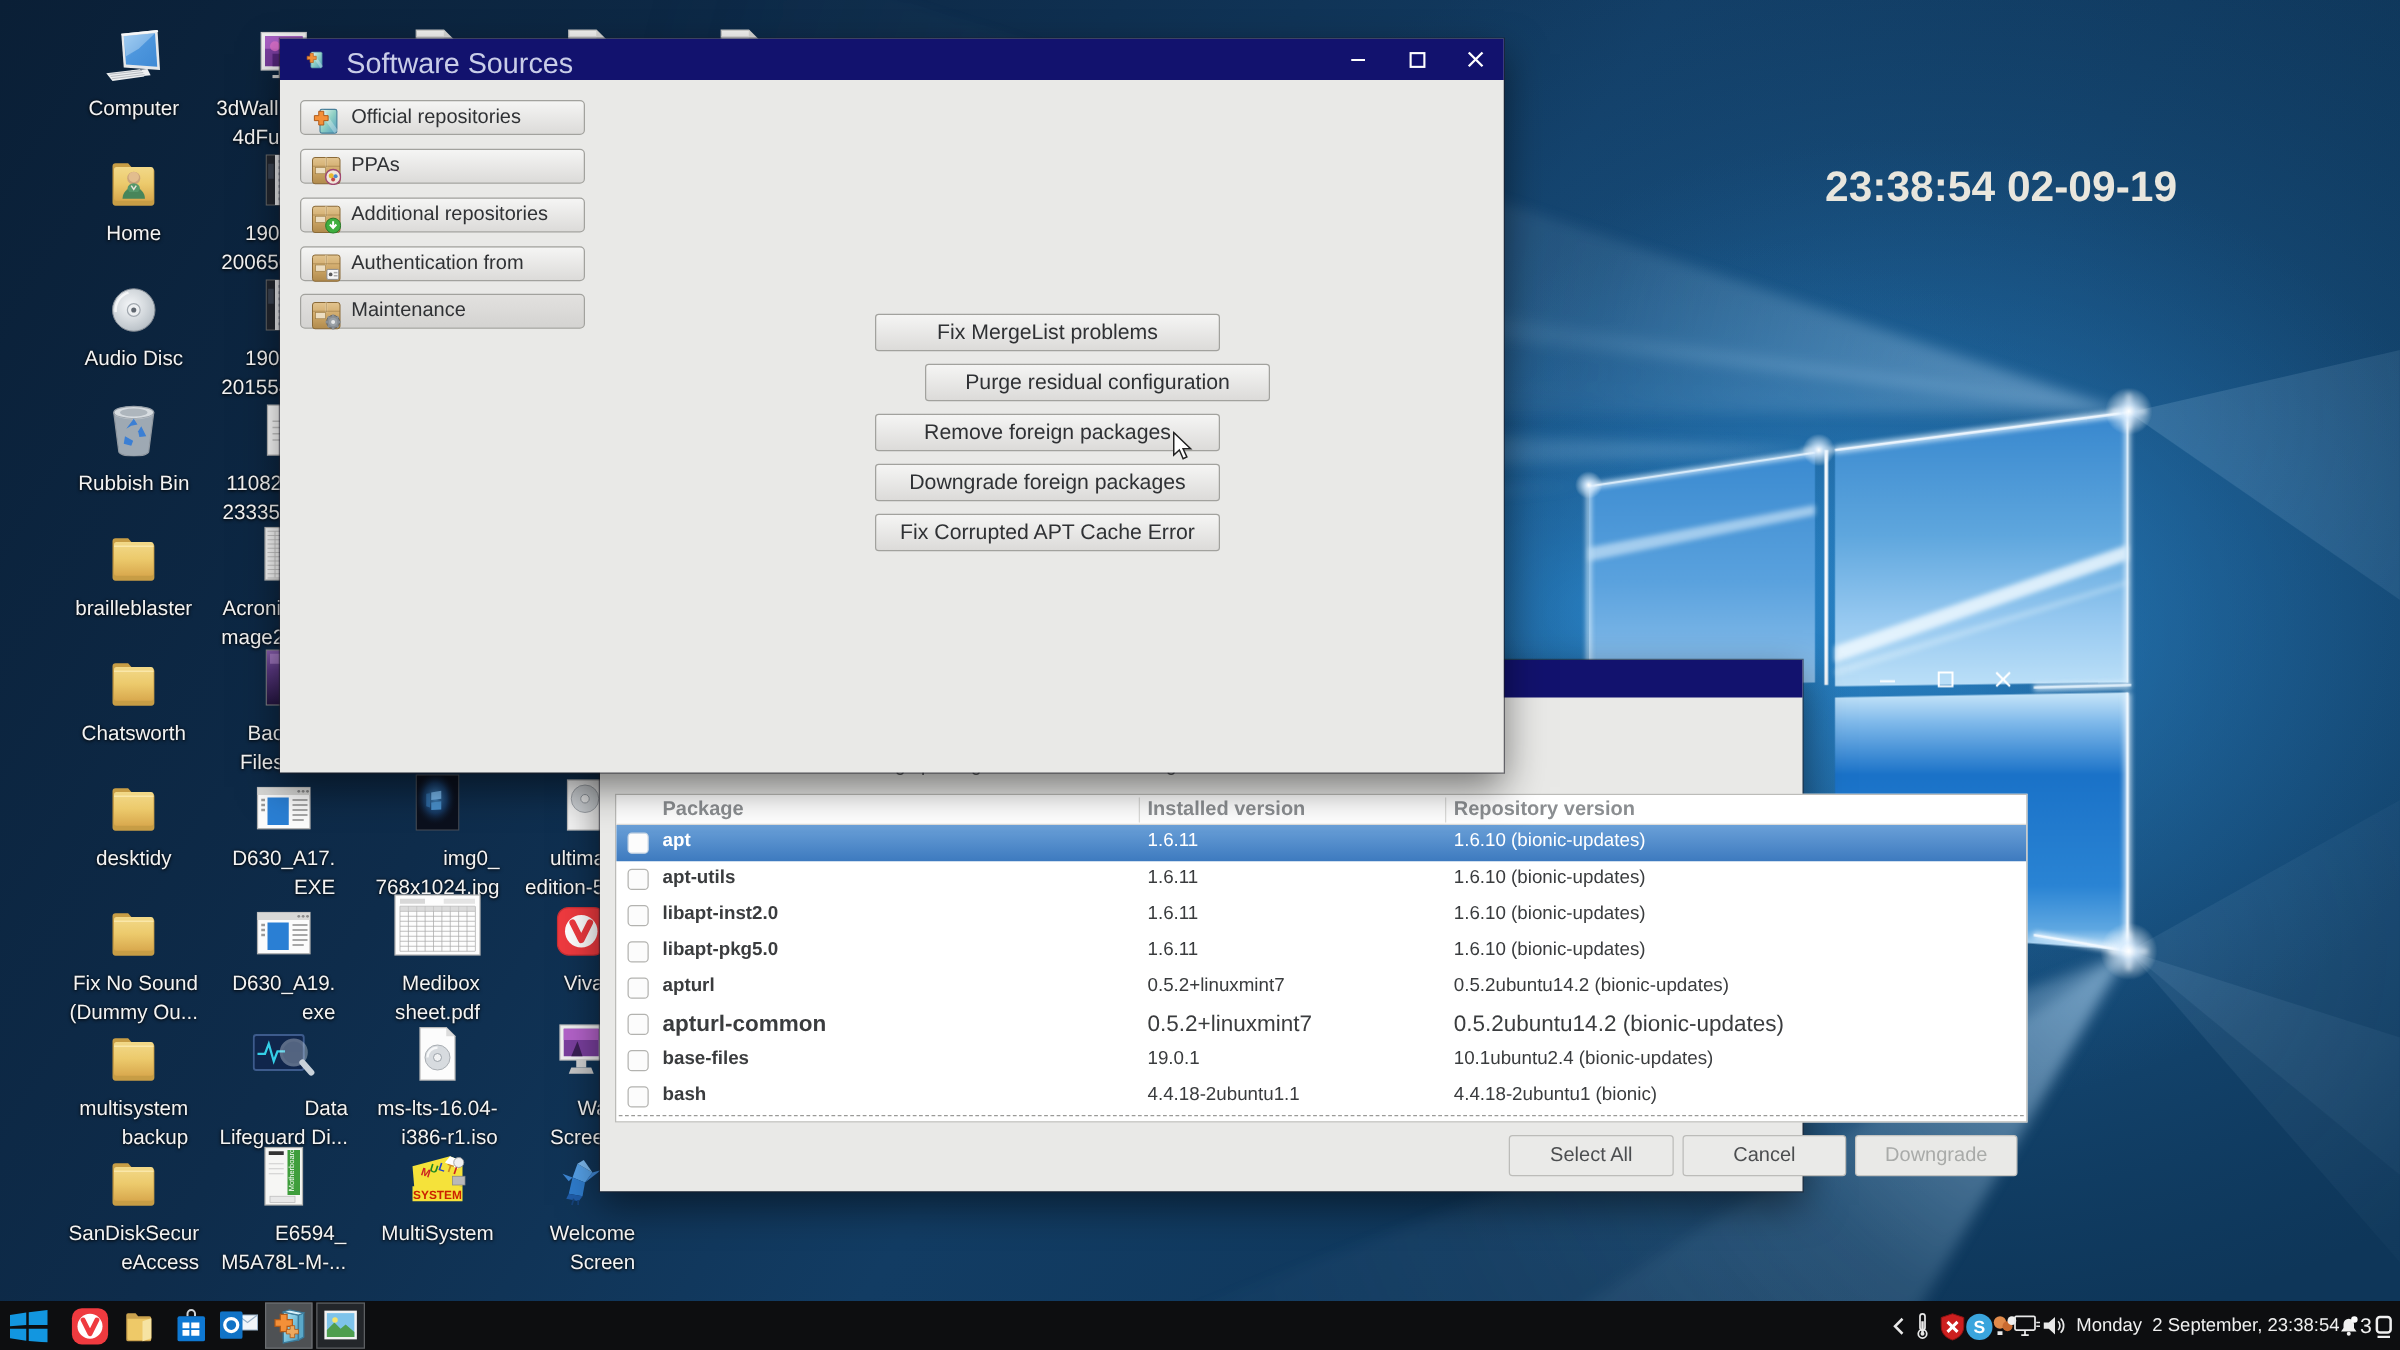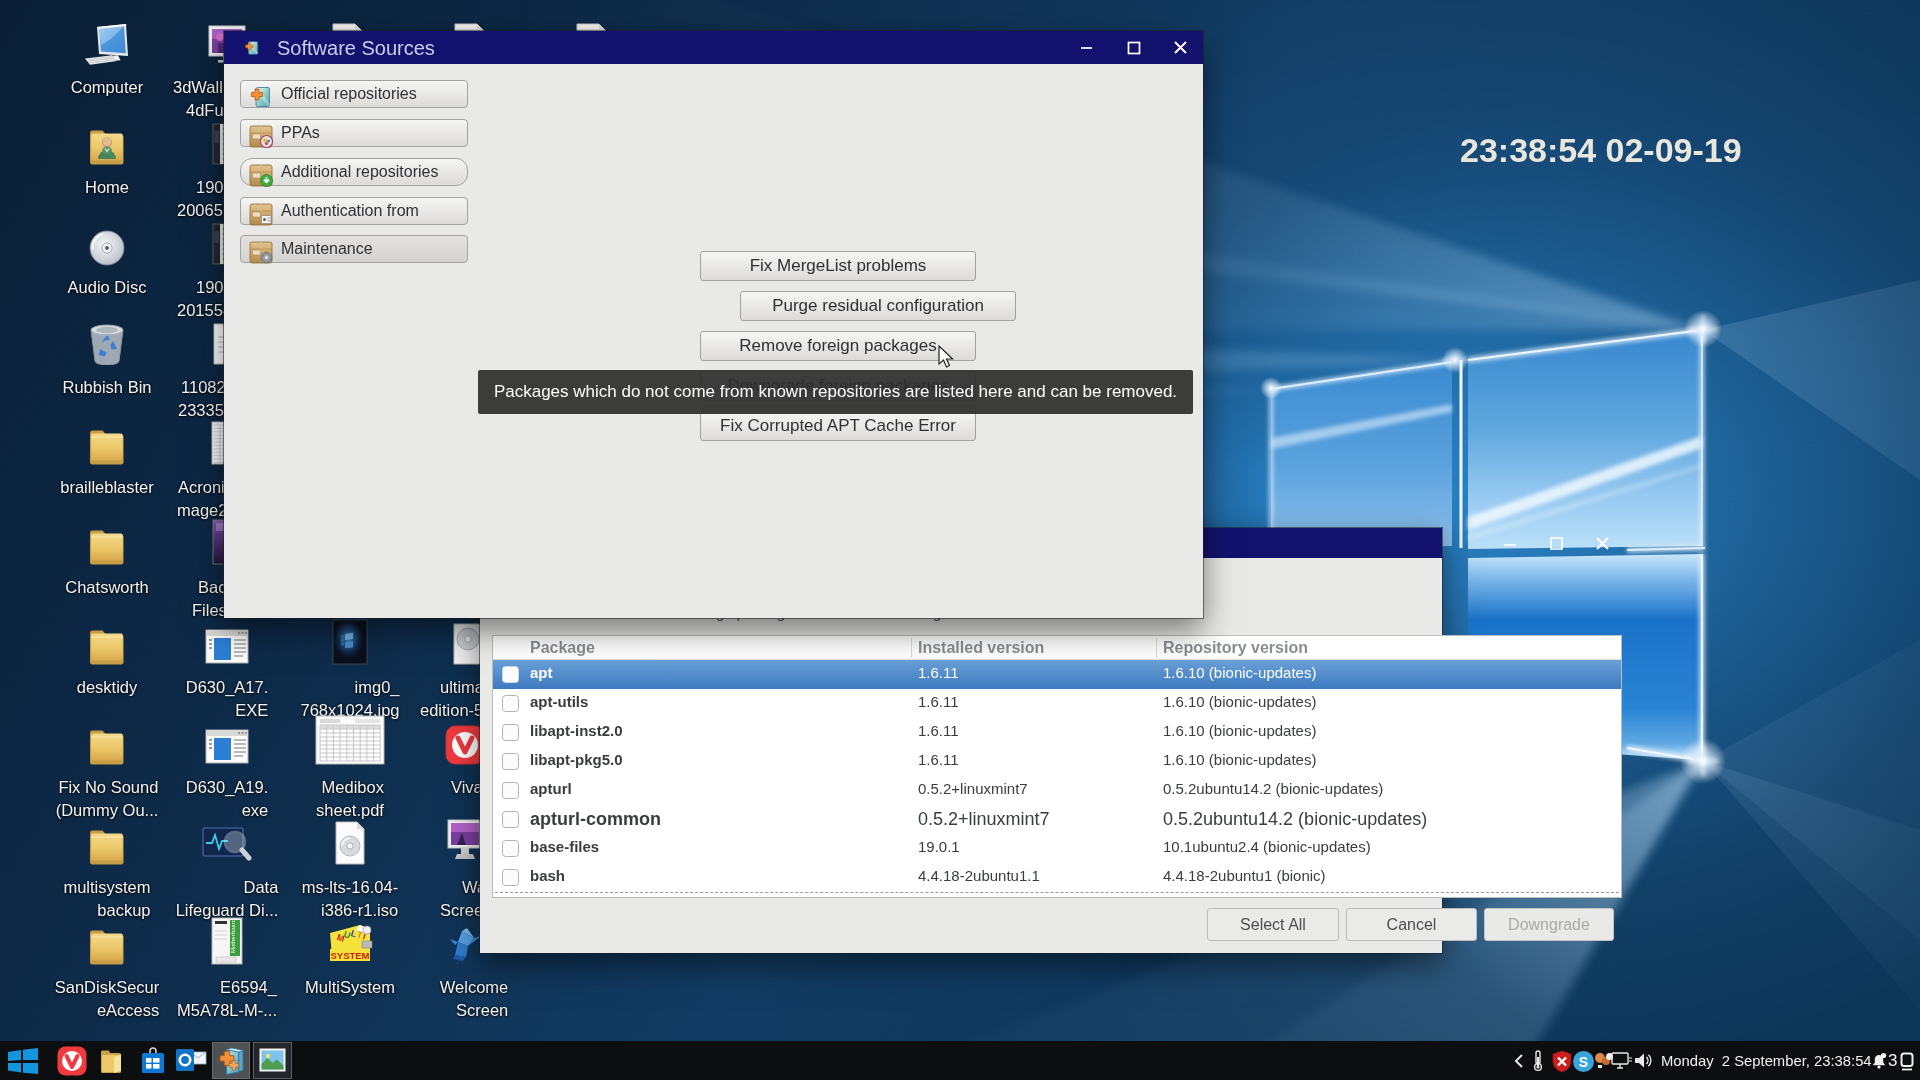--- a/index.html
+++ b/index.html
@@ -630,21 +630,21 @@
           <linearGradient id="ob" x1="0" y1="0" x2="1" y2="1">
             <stop offset="0" stop-color="#eef8f4"></stop>
             <stop offset="0.5" stop-color="#8fd0c4"></stop>
             <stop offset="1" stop-color="#4e9cc0"></stop>
           </linearGradient>
         </defs>
         <rect x="7" y="2.5" width="13.5" height="19" rx="1.5" fill="url(#ob)" stroke="#48809a" stroke-width="0.9"></rect>
         <path d="M8,3.5 l12,17" stroke="#ffffff" stroke-width="3.5" opacity="0.3"></path>
         <path d="M2.5,7.5 h3.5 v-3.5 h4 v3.5 h3.5 v4 h-3.5 v3.5 h-4 v-3.5 h-3.5 z" fill="#f49038" stroke="#b05a18" stroke-width="0.8"></path>
       </svg>
-    <div class="abs" style="left:53px; top:6px; font-size:20px; color:#c9cde8;">Software Sources</div>
+    <div class="abs" style="left:53px; top:6px; font-size:23px; color:#c9cde8;">Software Sources</div>
     <svg class="abs" style="left:850px; top:0;" width="120" height="26" viewBox="0 0 120 26">
       <line x1="7" y1="17" x2="18" y2="17" stroke="#fff" stroke-width="1.7"></line>
       <rect x="54.5" y="11.5" width="11" height="11" fill="none" stroke="#fff" stroke-width="1.7"></rect>
       <path d="M 101 11 L 112 22 M 112 11 L 101 22" stroke="#fff" stroke-width="1.9"></path>
     </svg>
     <div class="btn1" style="top:49.4px;">
         <svg class="abs" style="left:8px; top:4px;" width="24" height="24" viewBox="0 0 24 24">
           <defs>
             <linearGradient id="ob" x1="0" y1="0" x2="1" y2="1">
               <stop offset="0" stop-color="#eef8f4"></stop>
@@ -673,21 +673,21 @@
           <rect x="3.5" y="10" width="8" height="5" fill="#efe3cb" opacity="0.9"></rect>
           <rect x="3.5" y="10" width="8" height="5" fill="none" stroke="#9a7a42" stroke-width="0.5"></rect>
           <line x1="1" y1="9" x2="23" y2="9" stroke="#8a6a38" stroke-width="0.6" opacity="0.6"></line>
           <circle cx="17.5" cy="17.5" r="6" fill="#f0e6da" stroke="#a04870" stroke-width="1.2"></circle>
           <circle cx="16" cy="16.5" r="2" fill="#e8b830"></circle>
           <circle cx="19.5" cy="17" r="1.6" fill="#4888d0"></circle>
           <circle cx="17.5" cy="19.5" r="1.6" fill="#c04848"></circle>
         </svg>
         <span>PPAs</span>
       </div>
-      <div class="btn1" style="top:126.8px;border-radius:12px;">
+      <div class="btn1" style="top:126.8px;">
         <svg class="abs" style="left:8px; top:4px;" width="24" height="24" viewBox="0 0 24 24">
           <defs>
             <linearGradient id="cb" x1="0" y1="0" x2="0" y2="1">
               <stop offset="0" stop-color="#e2c48f"></stop>
               <stop offset="0.5" stop-color="#cfa868"></stop>
               <stop offset="1" stop-color="#b08a4c"></stop>
             </linearGradient>
           </defs>
           <rect x="1" y="2" width="22" height="21" rx="2" fill="url(#cb)" stroke="#8a6a38" stroke-width="0.8"></rect>
           <line x1="12" y1="2" x2="12" y2="10" stroke="#efd7ae" stroke-width="1.6"></line>
@@ -751,21 +751,20 @@
         <span>Maintenance</span>
       </div>
     <div class="btn2" style="top:220px;">Fix MergeList problems</div>
       <div class="btn2" style="top:260px;margin-left:40px;">Purge residual configuration</div>
       <div class="btn2" style="top:300px;">Remove foreign packages</div>
       <div class="btn2" style="top:340px;">Downgrade foreign packages</div>
       <div class="btn2" style="top:380px;">Fix Corrupted APT Cache Error</div>
     <svg class="abs" style="left:712px; top:314px;" width="22" height="26" viewBox="0 0 22 26">
       <path d="M 3 1 L 3 19 L 7.5 15 L 10.5 22 L 13.5 20.5 L 10.5 14 L 16.5 14 Z" fill="#fff" stroke="#222" stroke-width="1.2"></path>
     </svg>
-    <div class="abs" style="left:254px; top:339px; width:715px; height:44px; background:rgba(44,44,44,0.92); border-radius:2px; color:#fdfdfd; font-size:17px; text-align:center; line-height:44px;">Packages which do not come from known repositories are listed here and can be removed.</div>
   </div>
 
   <div class="abs" id="taskbar" style="left:0; top:1041px; width:1920px; height:39px; background:#0d0e10;">
     <svg class="abs" style="left:8px; top:7px;" width="31" height="26" viewBox="0 0 31 26">
       <polygon points="0,4 13,2 13,12 0,13" fill="#1296e0"></polygon>
       <polygon points="15,1.7 30,0 30,12 15,12" fill="#1296e0"></polygon>
       <polygon points="0,15 13,15 13,24.5 0,22.5" fill="#1296e0"></polygon>
       <polygon points="15,15 30,15 30,26 15,24.8" fill="#1296e0"></polygon>
     </svg>
       <svg class="abs" style="left:57px; top:5px;" width="30" height="30" viewBox="0 0 30 30">

